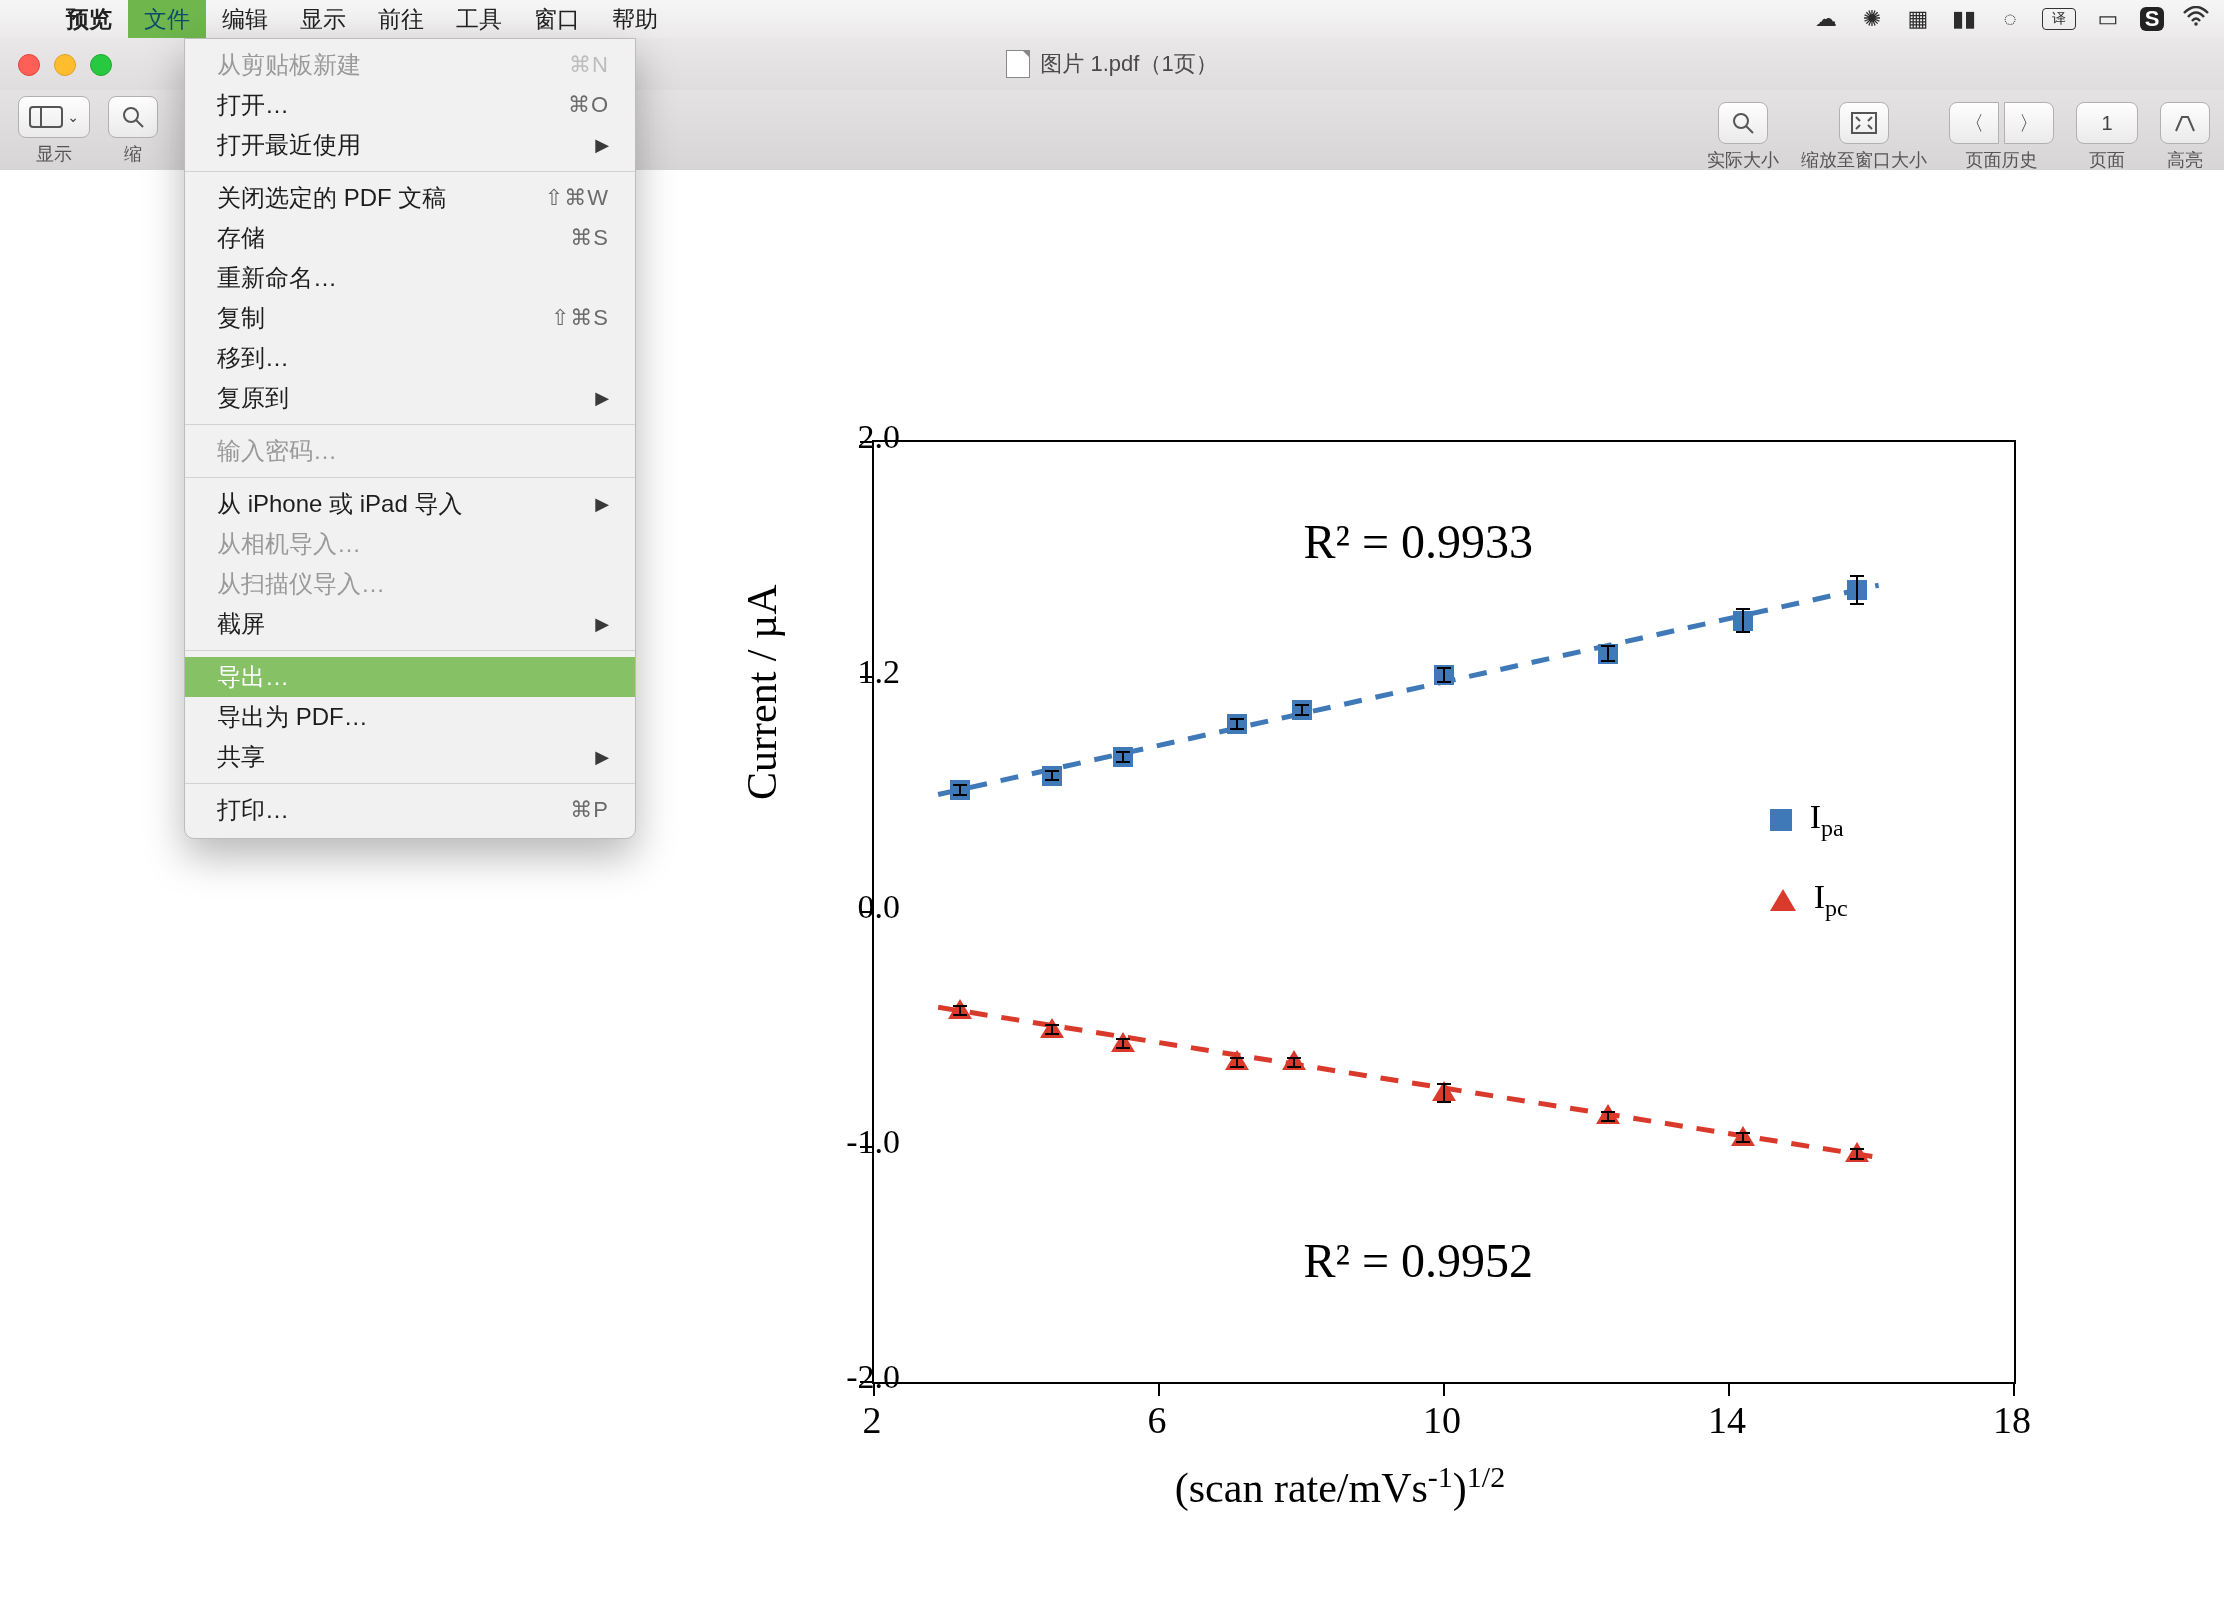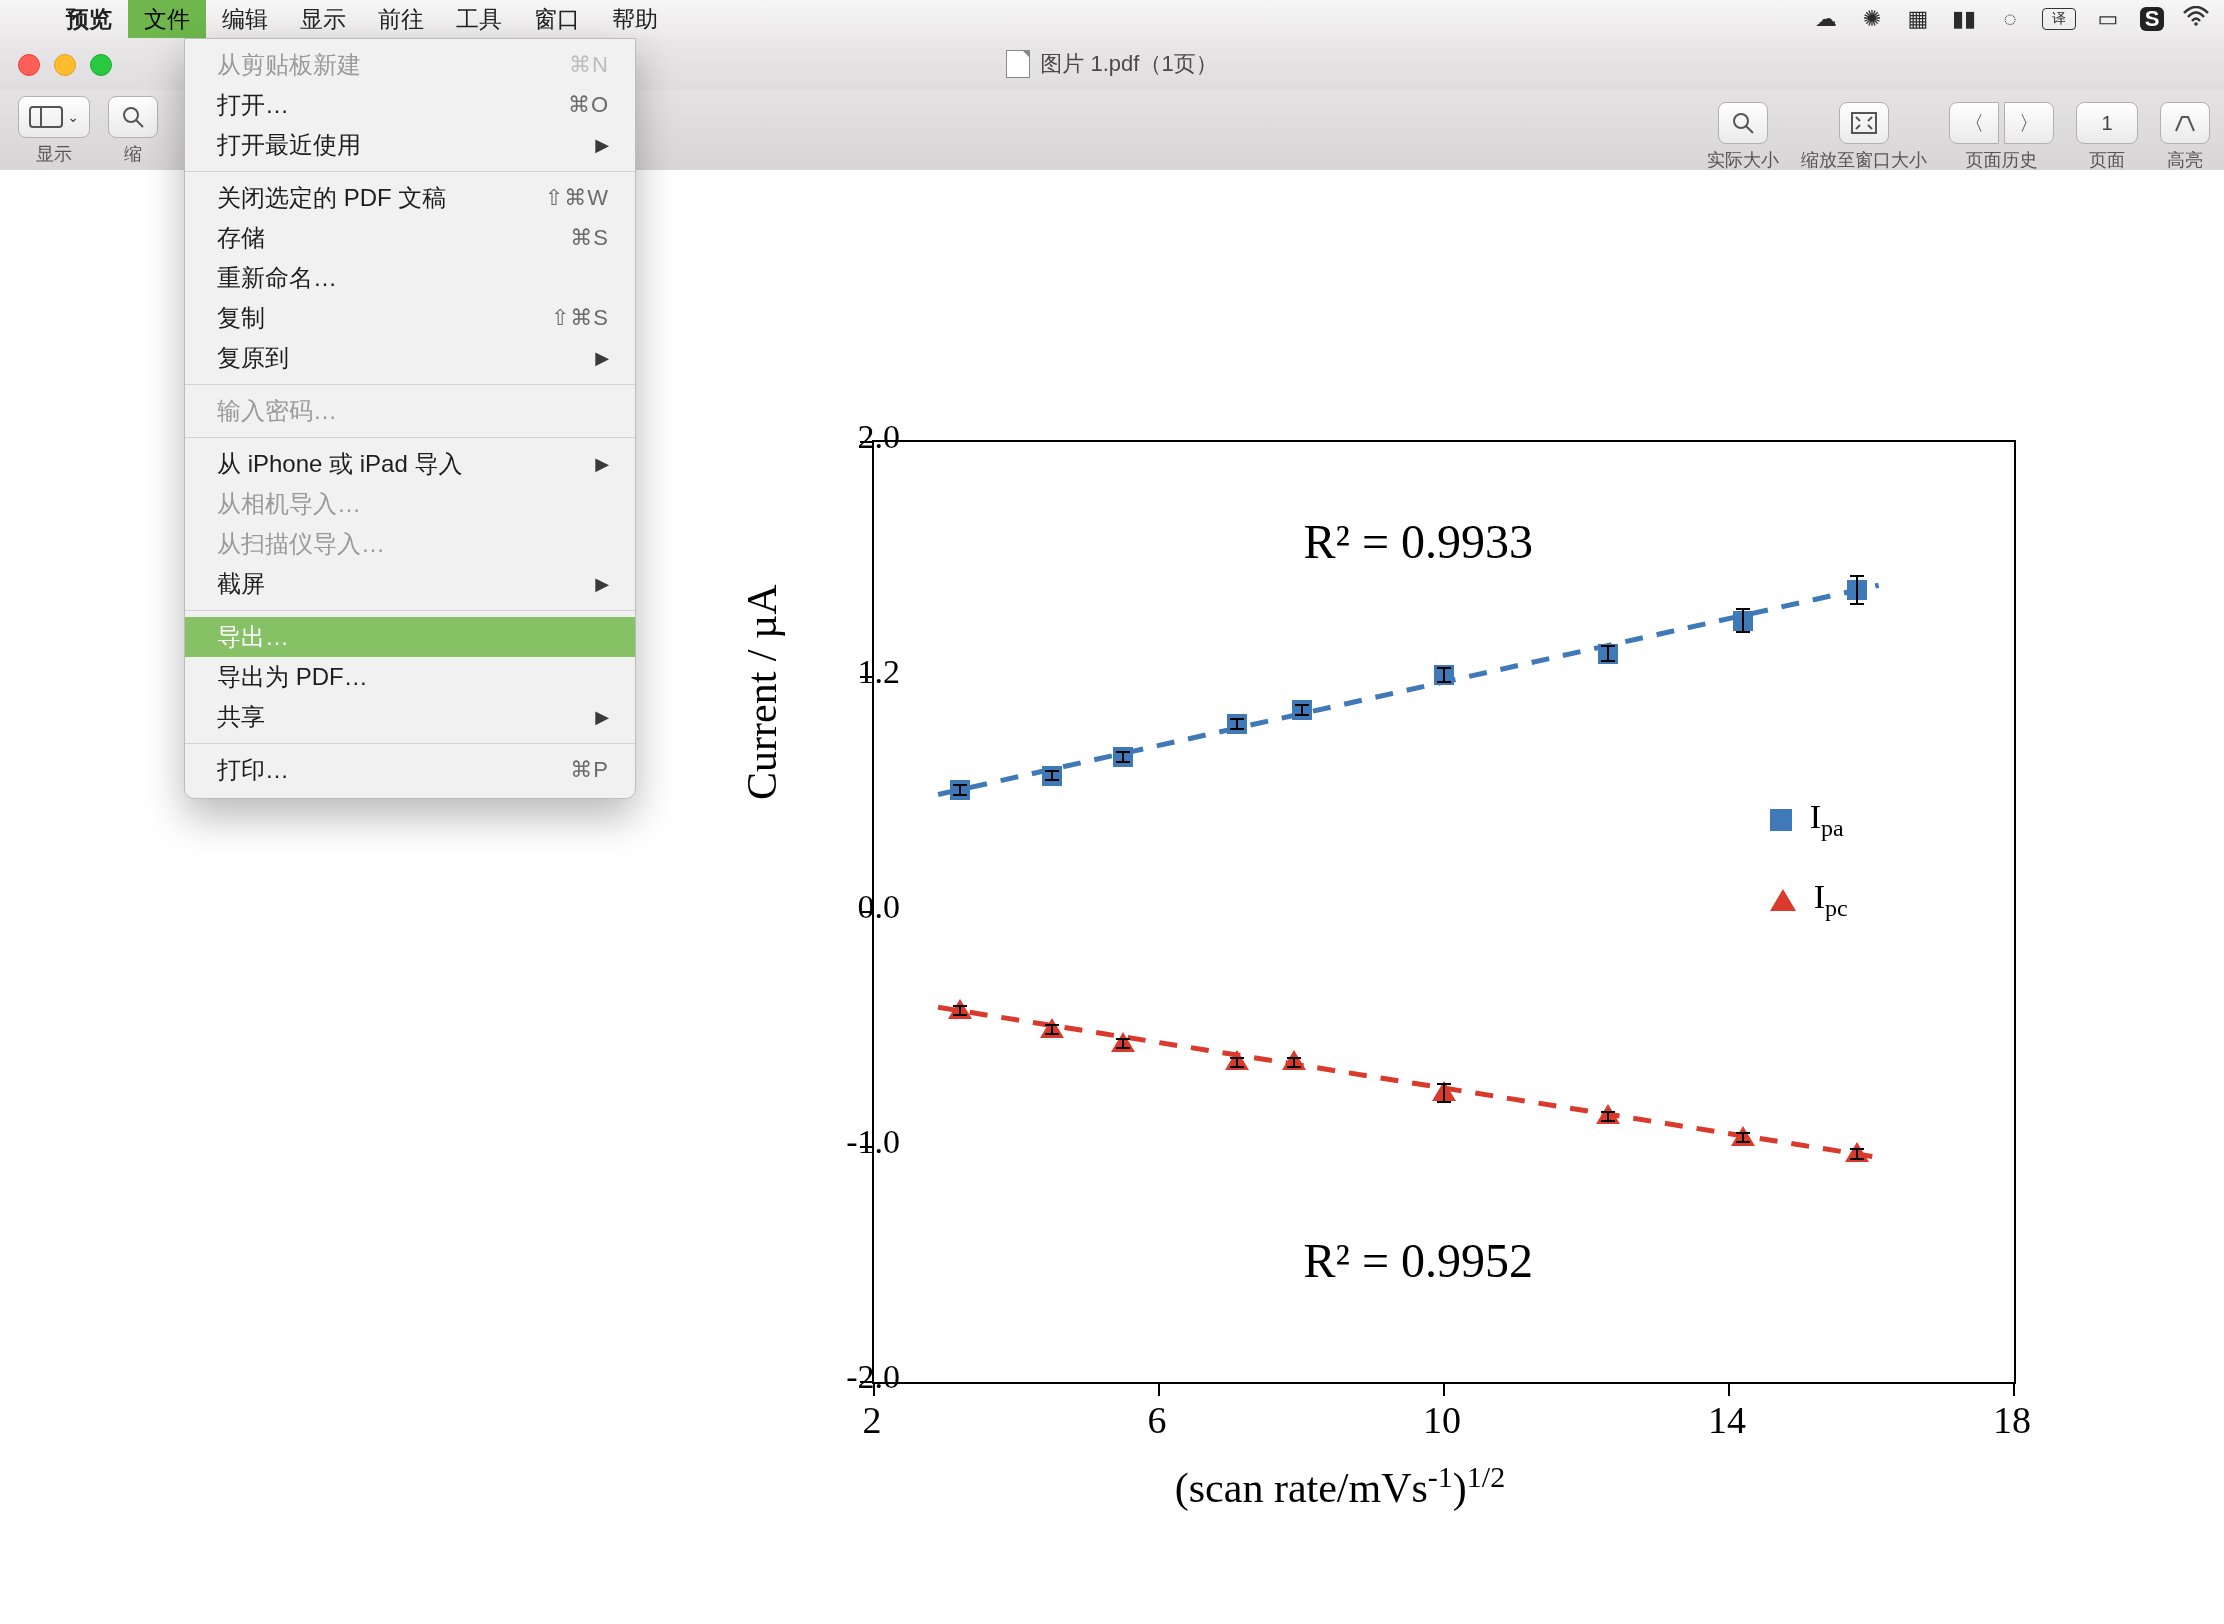--- a/index.html
+++ b/index.html
@@ -29,21 +29,21 @@
     text-align: center;
     font-size: 26px;
   }
   .menubar .mitem {
     padding: 0 16px;
     line-height: 38px;
     height: 38px;
   }
   .menubar .mitem.active {
     background: #6fb64d;
-    color: #000000;
+    color: #0c4a6e;
   }
   .menubar .right {
     position: absolute;
     right: 14px; top: 0;
     display: flex;
     align-items: center;
     gap: 18px;
     height: 38px;
     font-size: 22px;
     color: #2c2c2c;
@@ -445,20 +445,23 @@
     <div class="row">
       <span>存储</span>
       <span class="shortcut">⌘S</span>
     </div>
     <div class="row">
       <span>重新命名…</span>
     </div>
     <div class="row">
       <span>复制</span>
       <span class="shortcut">⇧⌘S</span>
+    </div>
+    <div class="row">
+      <span>移到…</span>
     </div>
     <div class="row">
       <span>复原到</span>
       <span class="arrow">▶</span>
     </div>
     <div class="sep"></div>
     <div class="row disabled">
       <span>输入密码…</span>
     </div>
     <div class="sep"></div>

